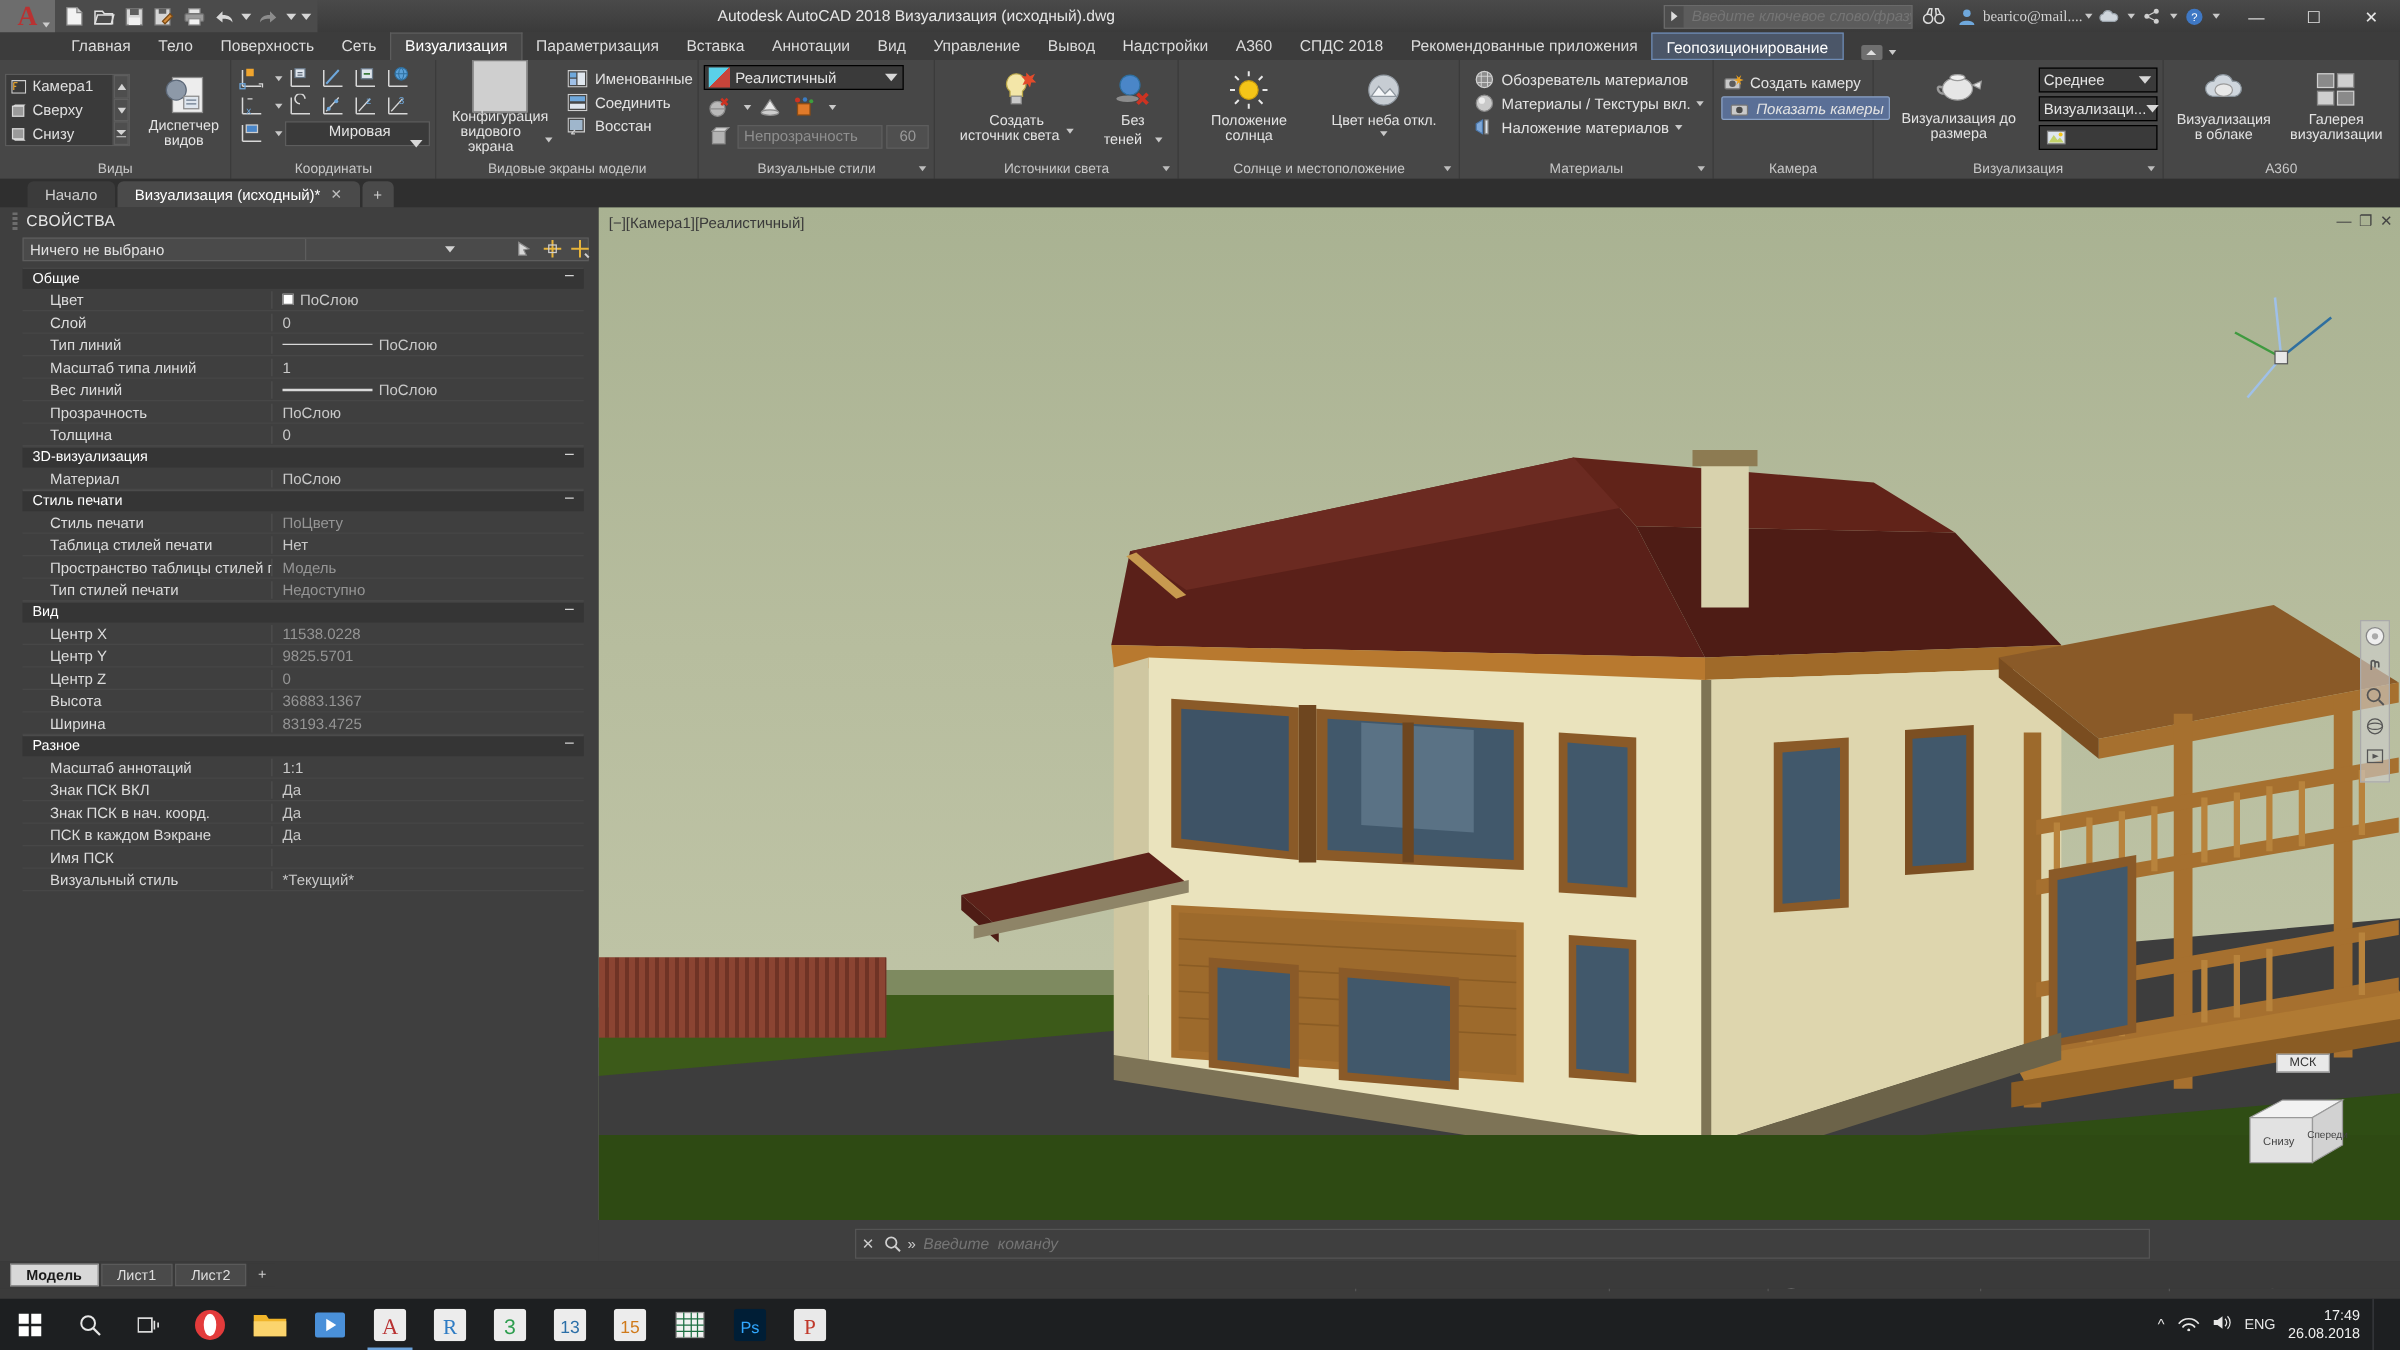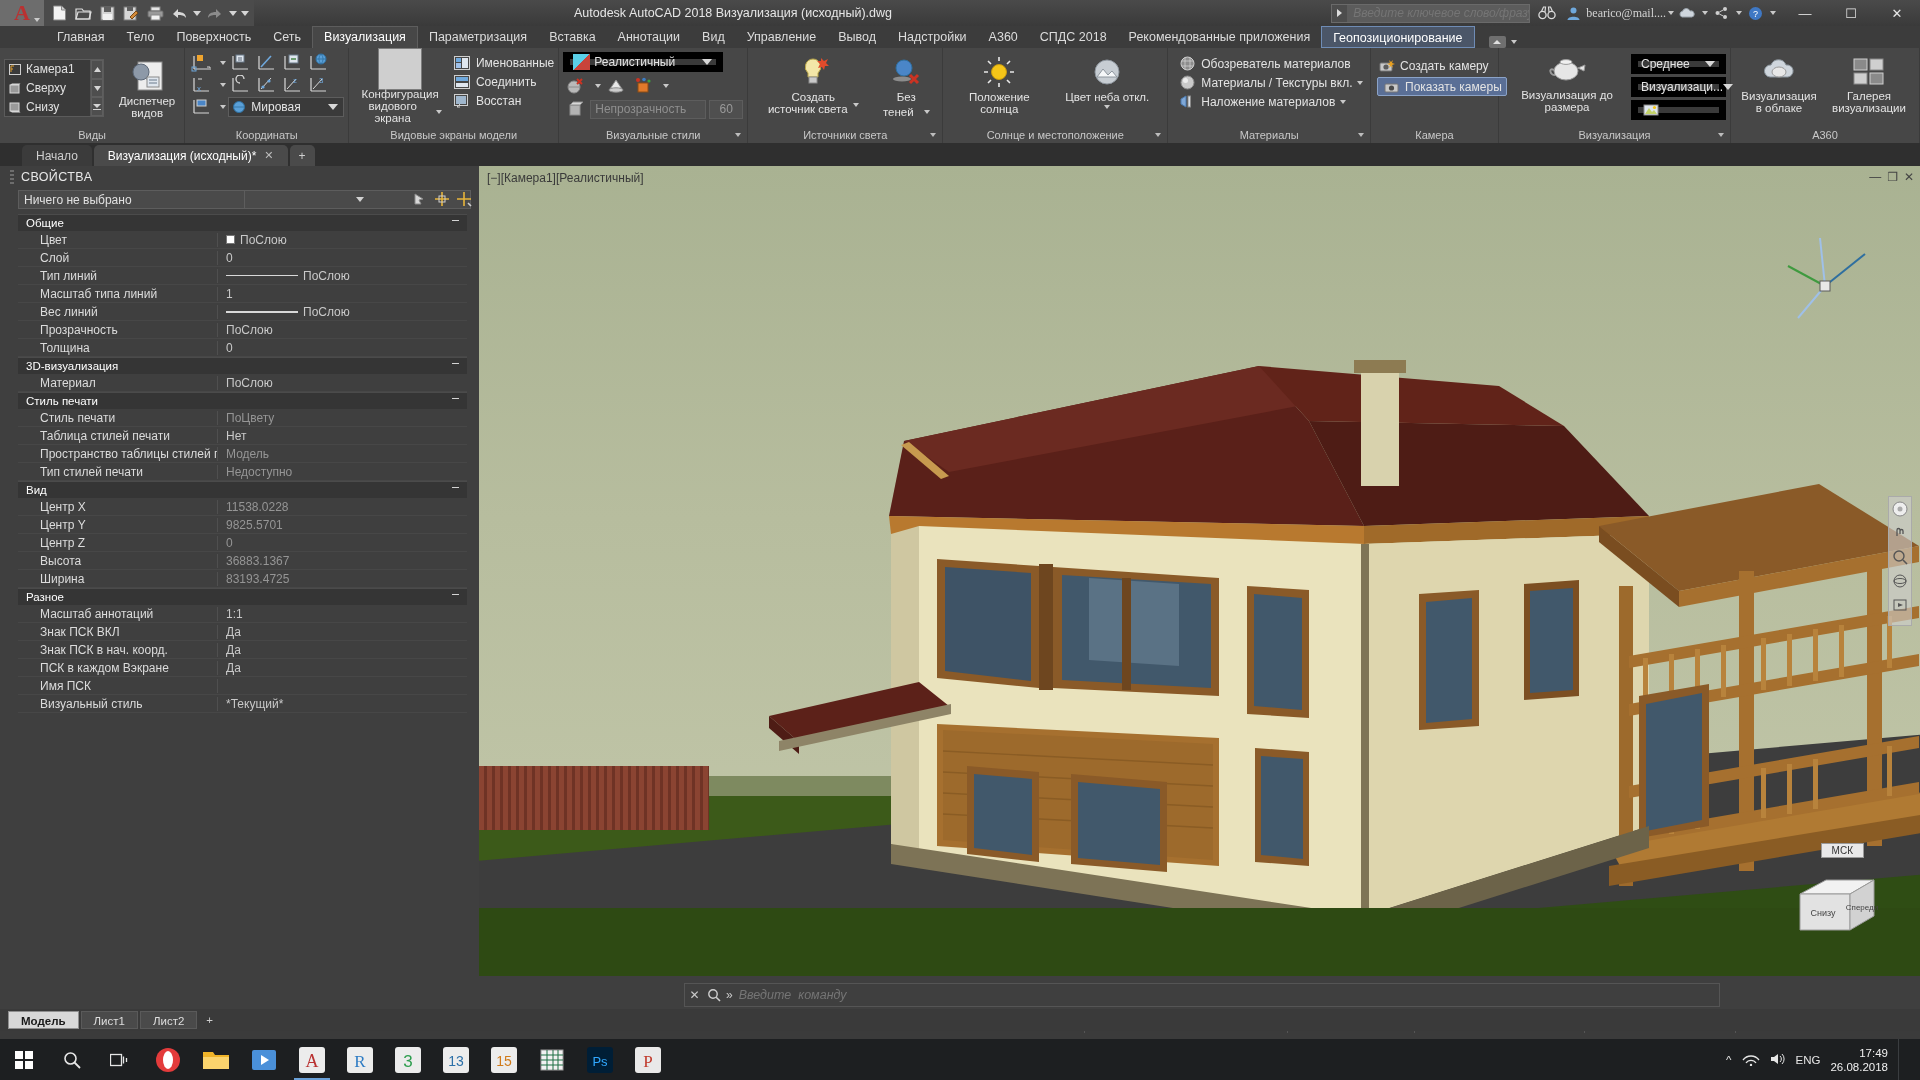--- a/index.html
+++ b/index.html
@@ -95,34 +95,34 @@
     display:flex; flex-direction:column; }
   #viewscroll div { flex:1; display:flex; align-items:center; justify-content:center;
     background:#4e4e4e; border:1px solid #5e5e5e; }
 
   .coordgrid { display:flex; flex-direction:column; gap:1px; }
   .coordgrid .crow { display:flex; align-items:center; gap:2px; }
   .cbtn { width:24px;height:21px; display:flex; align-items:center;
     justify-content:center; }
   .wcsbox { display:flex; align-items:center; width:116px; height:20px;
     background:#3a3a3a; border:1px solid #5d5d5d; padding-left:3px;
-    color:#e4e4e4; font-size:12px; }
+    color:#e4e4e4; font-size:12px;flex-direction:column; }
 
   .vsdrop { display:flex; align-items:center; width:160px; height:20px;
-    background:#3a3a3a; border:7px solid #000000; padding-left:3px;
+    background:#3a3a3a; border:1px solid #000000; padding-left:3px;
     color:#e4e4e4; font-size:12px; }
   .vsdrop .dcaret { margin-left:auto; margin-right:4px; width:0;height:0;
     border-left:5px solid transparent;border-right:5px solid transparent;
     border-top:6px solid #d8d8d8; }
   .transbox { width:116px; height:19px; background:#4f4f4f; border:1px solid #5d5d5d;
     color:#8f8f8f; font-size:12px; line-height:17px; padding-left:4px; }
   .transnum { width:34px; height:19px; background:#4f4f4f; border:1px solid #5d5d5d;
     color:#9a9a9a; font-size:12px; line-height:17px; text-align:center; }
 
-  .hilitebtn { background:#5a6f96; border:1px solid #8ba3c8; border-radius:2px; }
+  .hilitebtn { background:#5a6f96; border:1px solid #8ba3c8; border-radius:2px;font-style:italic; }
   .cfgbox { width:44px;height:42px;background:#cfcfcf;border:1px solid #7d7d7d;
     margin:0 auto; }
 
   
   #filetabs { position:absolute; left:0; top:143px; width:1920px; height:23px;
     background:#2f2f2f; display:flex; align-items:flex-end; padding-left:22px; }
   .ftab { height:21px; display:flex; align-items:center; padding:0 14px;
     font-size:12px; color:#cfcfcf; border-radius:5px 5px 0 0; margin-right:2px; }
   .ftab.inactive { background:#3b3b3b; }
   .ftab.active { background:#4a4a4a; color:#ffffff; }

